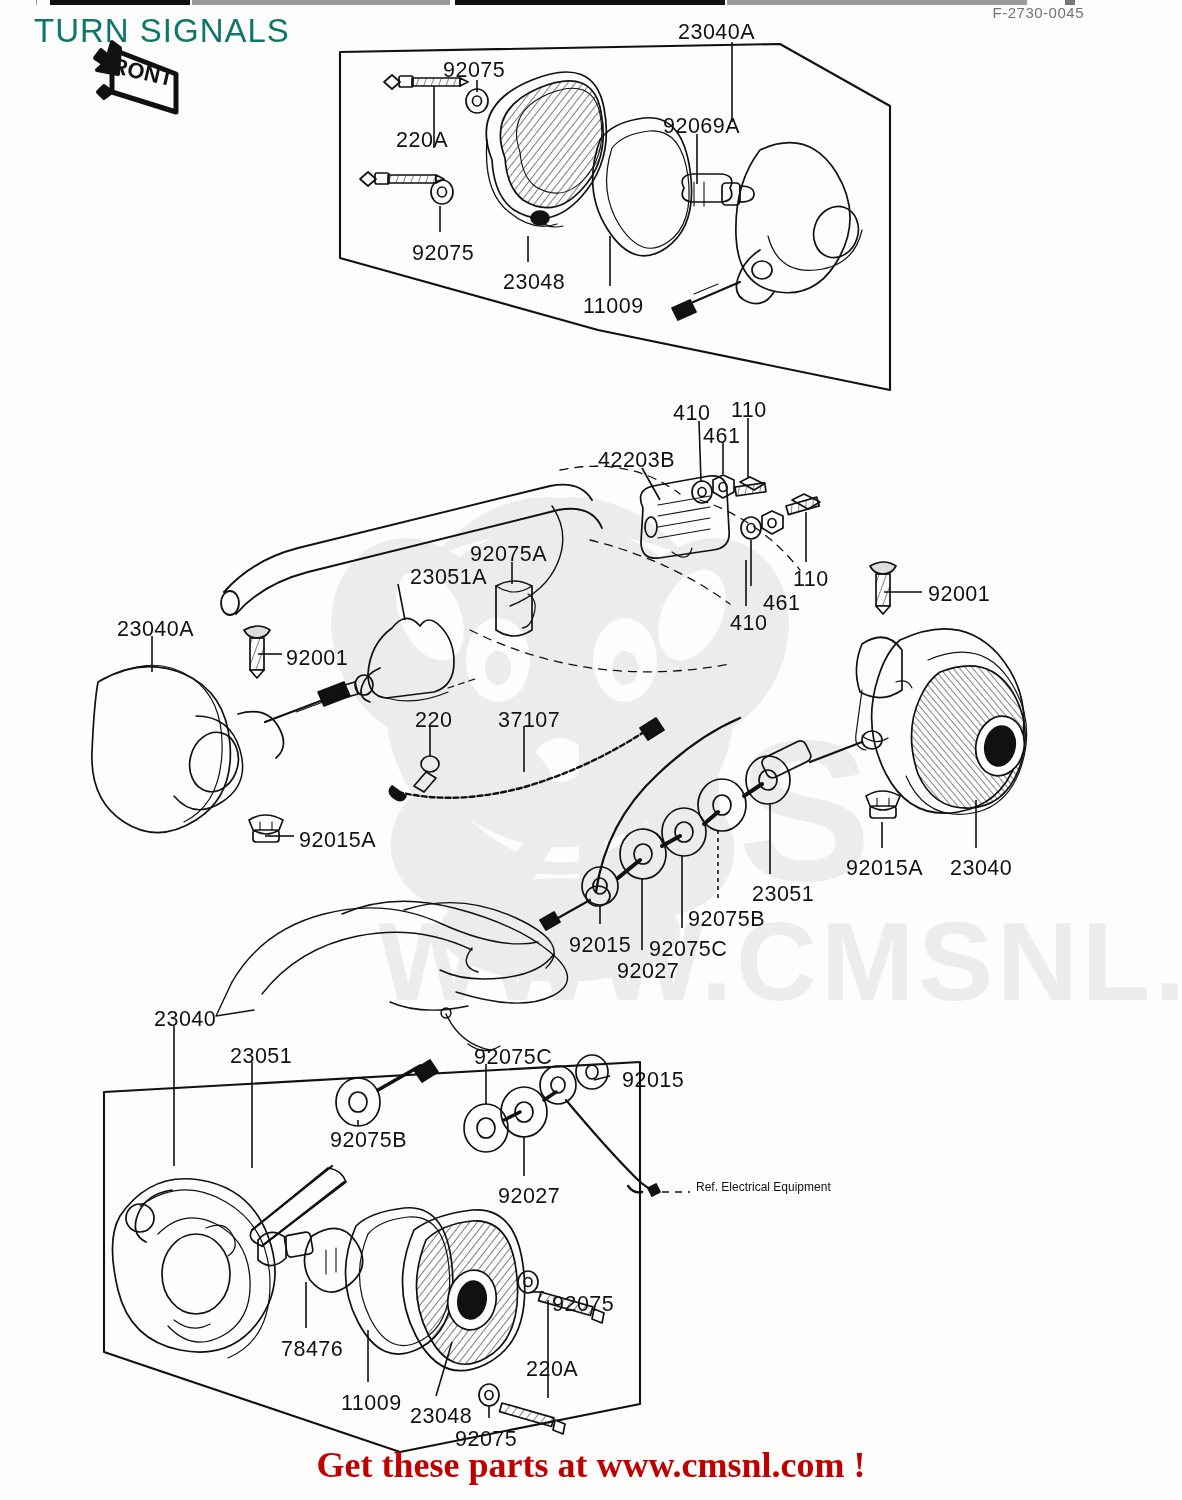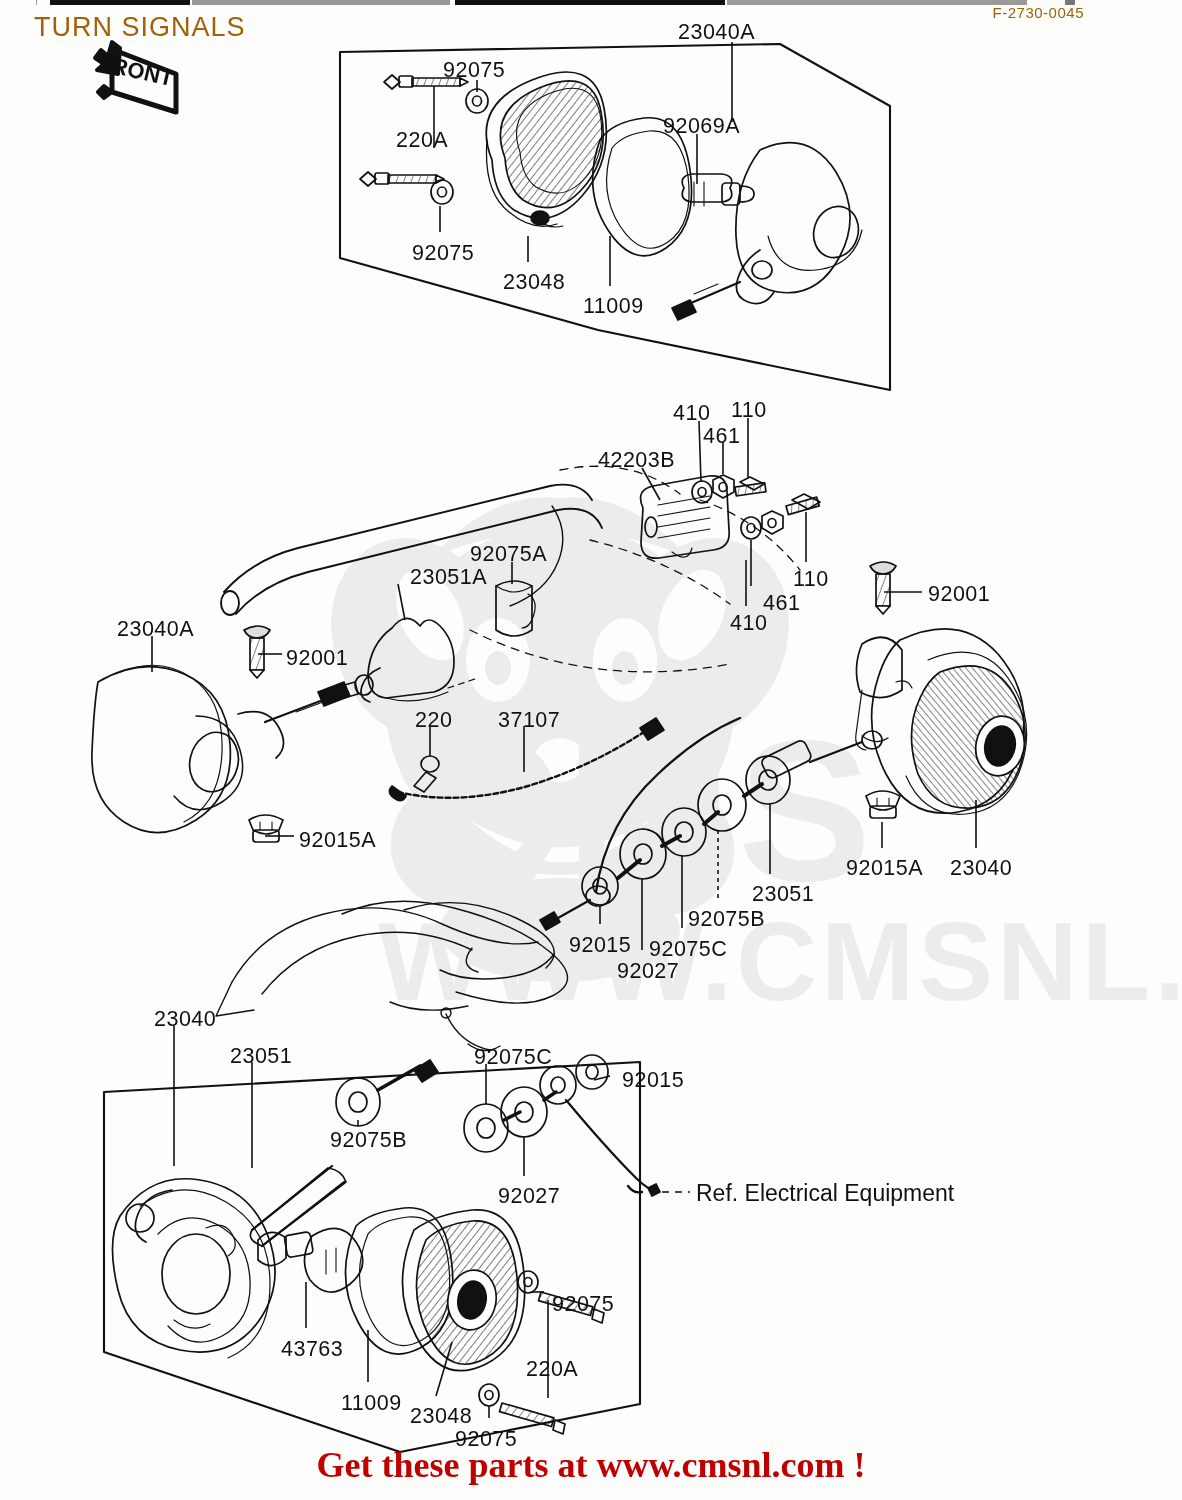--- a/index.html
+++ b/index.html
@@ -22,31 +22,31 @@
   }
   .topbar .seg {
     position: absolute;
     top: 0; height: 5px;
   }
 
   
   #page-title {
     position: absolute;
     left: 34px; top: 12px;
-    font-size: 27px;
+    font-size: 33px;
     letter-spacing: 1px;
-    color: #a16207;
+    color: #0f766e;
     font-family: "Liberation Sans", sans-serif;
     white-space: nowrap;
   }
   #ref-code {
     position: absolute;
     right: 98px; top: 4px;
     font-size: 15px;
-    color: #a16207;
+    color: #737373;
     letter-spacing: 0.5px;
     font-family: "Liberation Sans", sans-serif;
     white-space: nowrap;
   }
 
   
   #front-badge {
     position: absolute;
     left: 80px; top: 36px;
     width: 110px; height: 85px;
@@ -66,21 +66,21 @@
   .lbl {
     position: absolute;
     font-size: 21.5px;
     color: #111111;
     letter-spacing: 0.5px;
     white-space: nowrap;
     font-family: "Liberation Sans", sans-serif;
   }
   .reftext {
     position: absolute;
-    font-size: 23px;
+    font-size: 12px;
     color: #111;
     white-space: nowrap;
     font-family: "Liberation Sans", sans-serif;
   }
 
   
   #footer {
     position: absolute;
     left: 0; top: 1444px;
     width: 1182px;
@@ -546,21 +546,21 @@
   <div class="lbl" style="left:569px;top:933px;">92015</div>
   <div class="lbl" style="left:617px;top:959px;">92027</div>
 
   <div class="lbl" style="left:154px;top:1007px;">23040</div>
   <div class="lbl" style="left:230px;top:1044px;">23051</div>
   <div class="lbl" style="left:330px;top:1128px;">92075B</div>
   <div class="lbl" style="left:474px;top:1045px;">92075C</div>
   <div class="lbl" style="left:622px;top:1068px;">92015</div>
   <div class="lbl" style="left:498px;top:1184px;">92027</div>
 
-  <div class="lbl" style="left:281px;top:1337px;">43763</div>
+  <div class="lbl" style="left:281px;top:1337px;">78476</div>
   <div class="lbl" style="left:341px;top:1391px;">11009</div>
   <div class="lbl" style="left:410px;top:1404px;">23048</div>
   <div class="lbl" style="left:552px;top:1292px;">92075</div>
   <div class="lbl" style="left:526px;top:1357px;">220A</div>
   <div class="lbl" style="left:455px;top:1427px;">92075</div>
 
   <div class="reftext" style="left:696px;top:1180px;">Ref.  Electrical Equipment</div>
 
   <div id="footer">Get these parts at www.cmsnl.com !</div>
 

